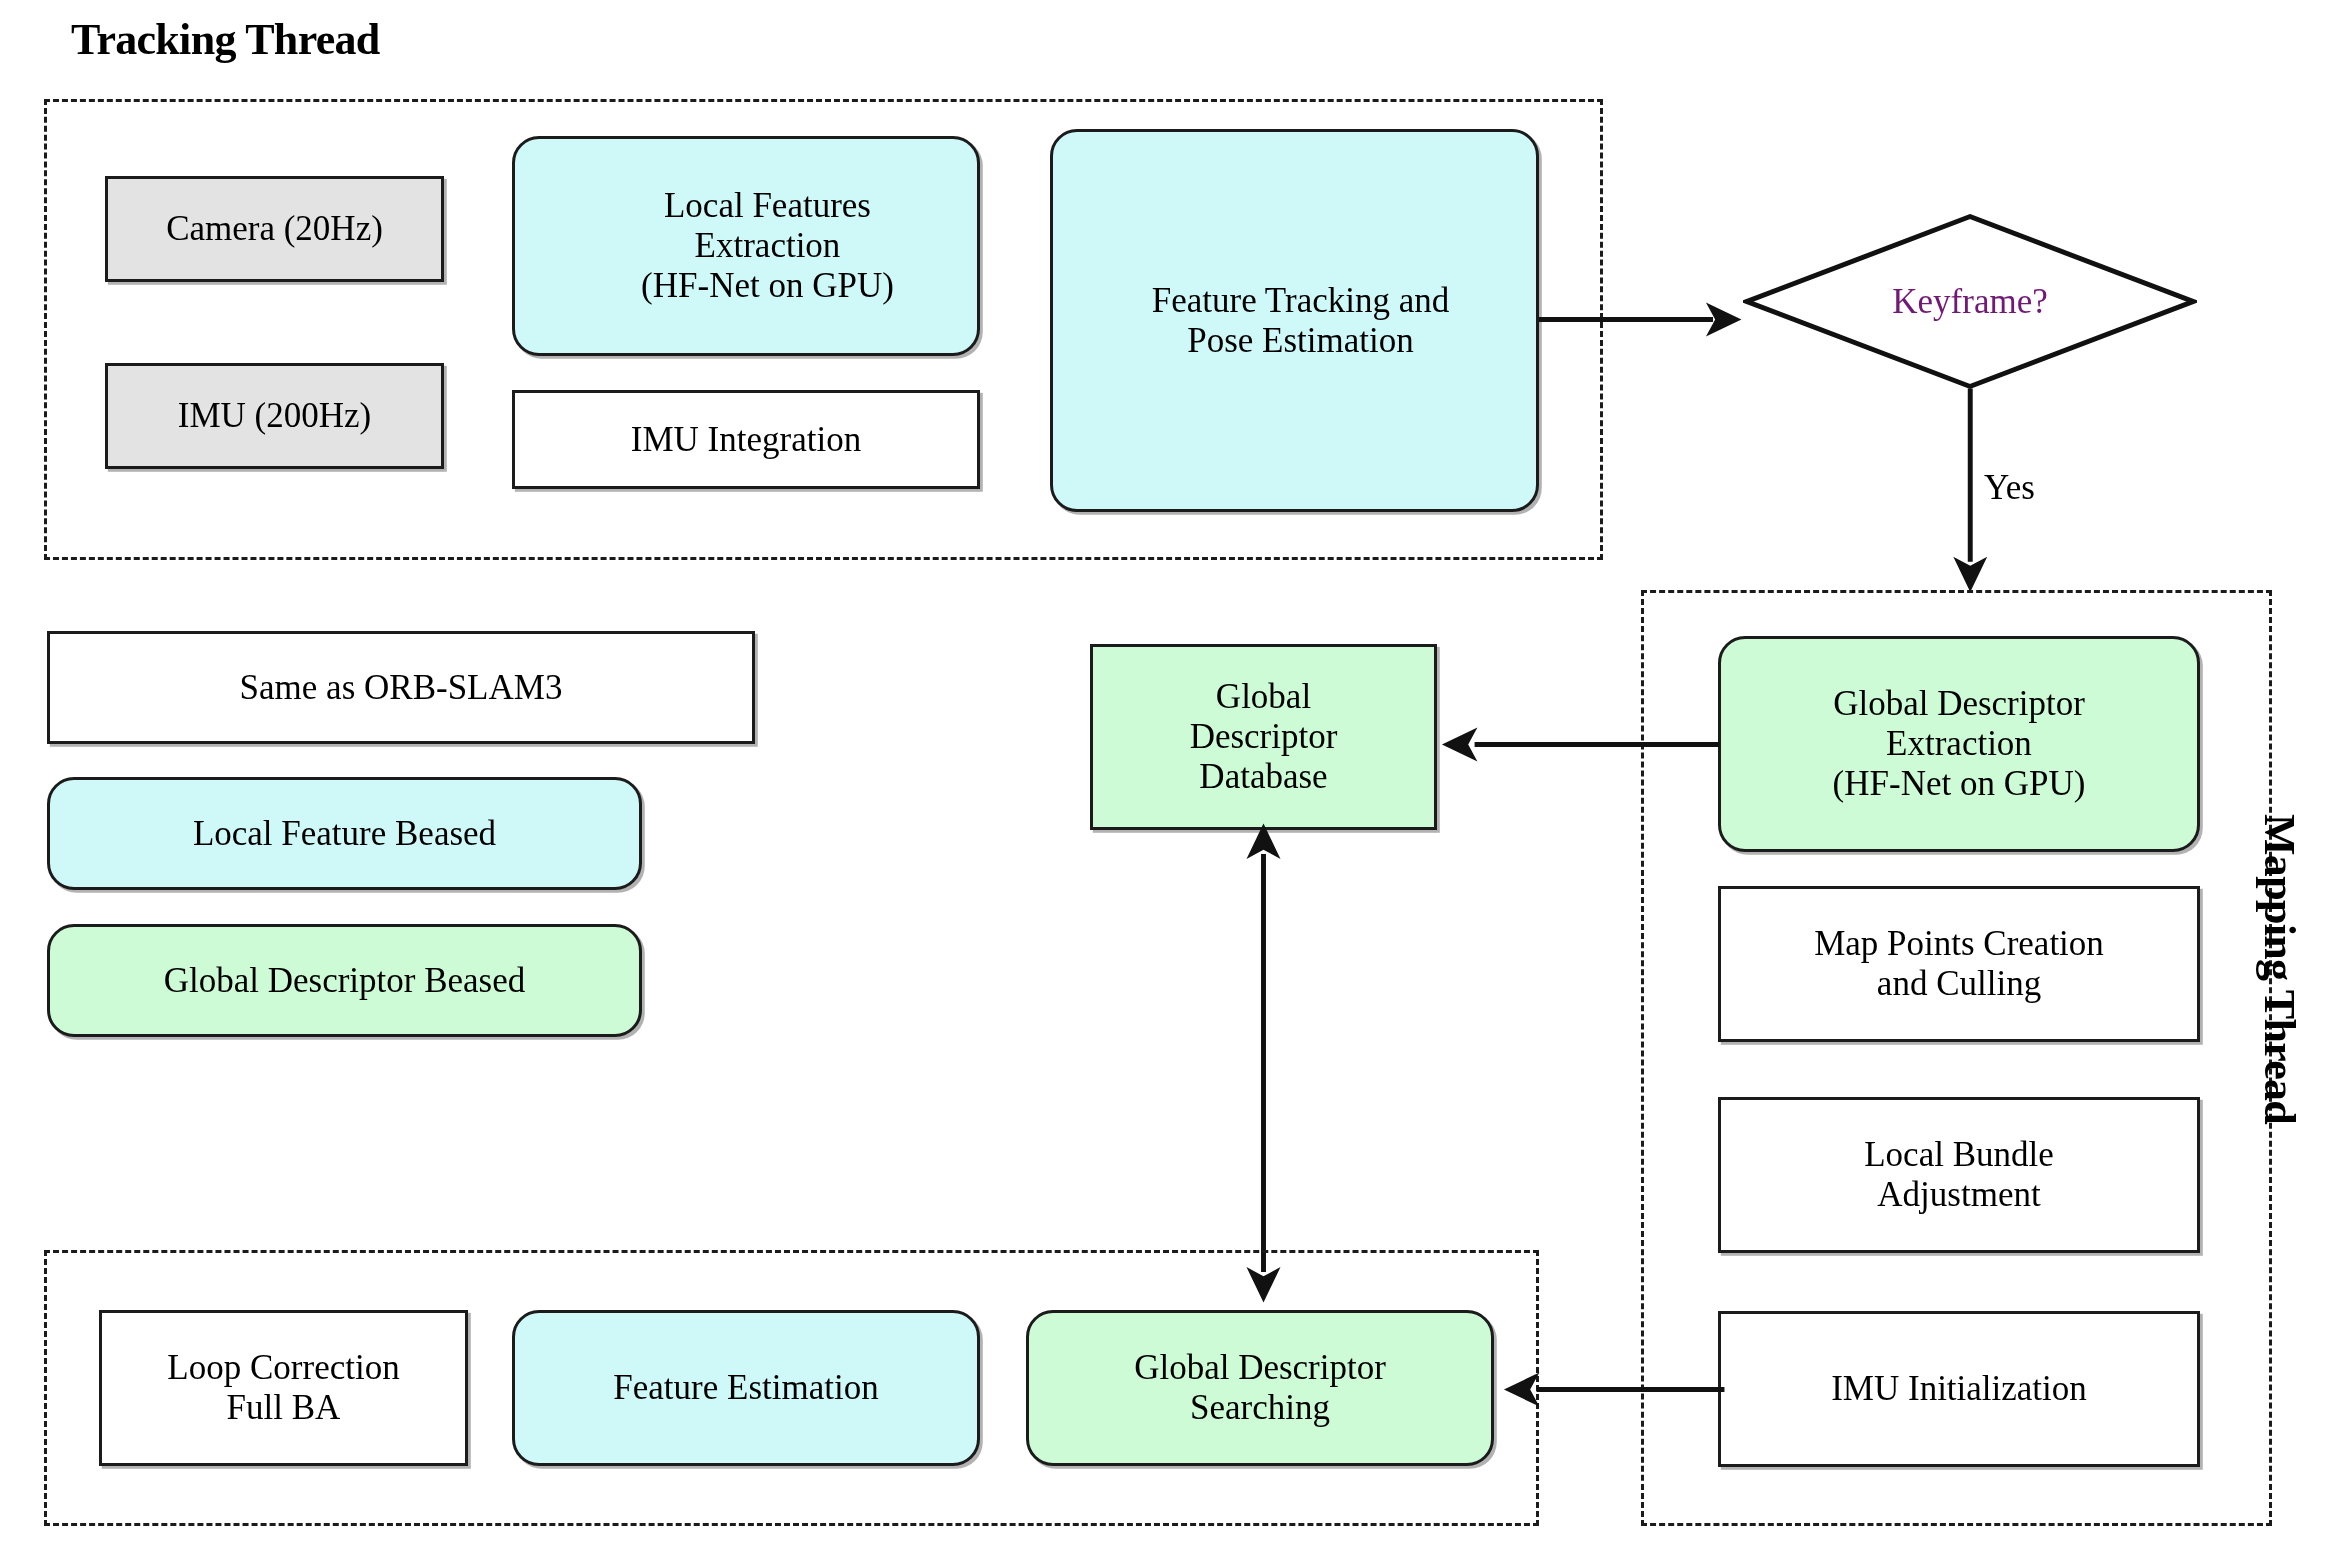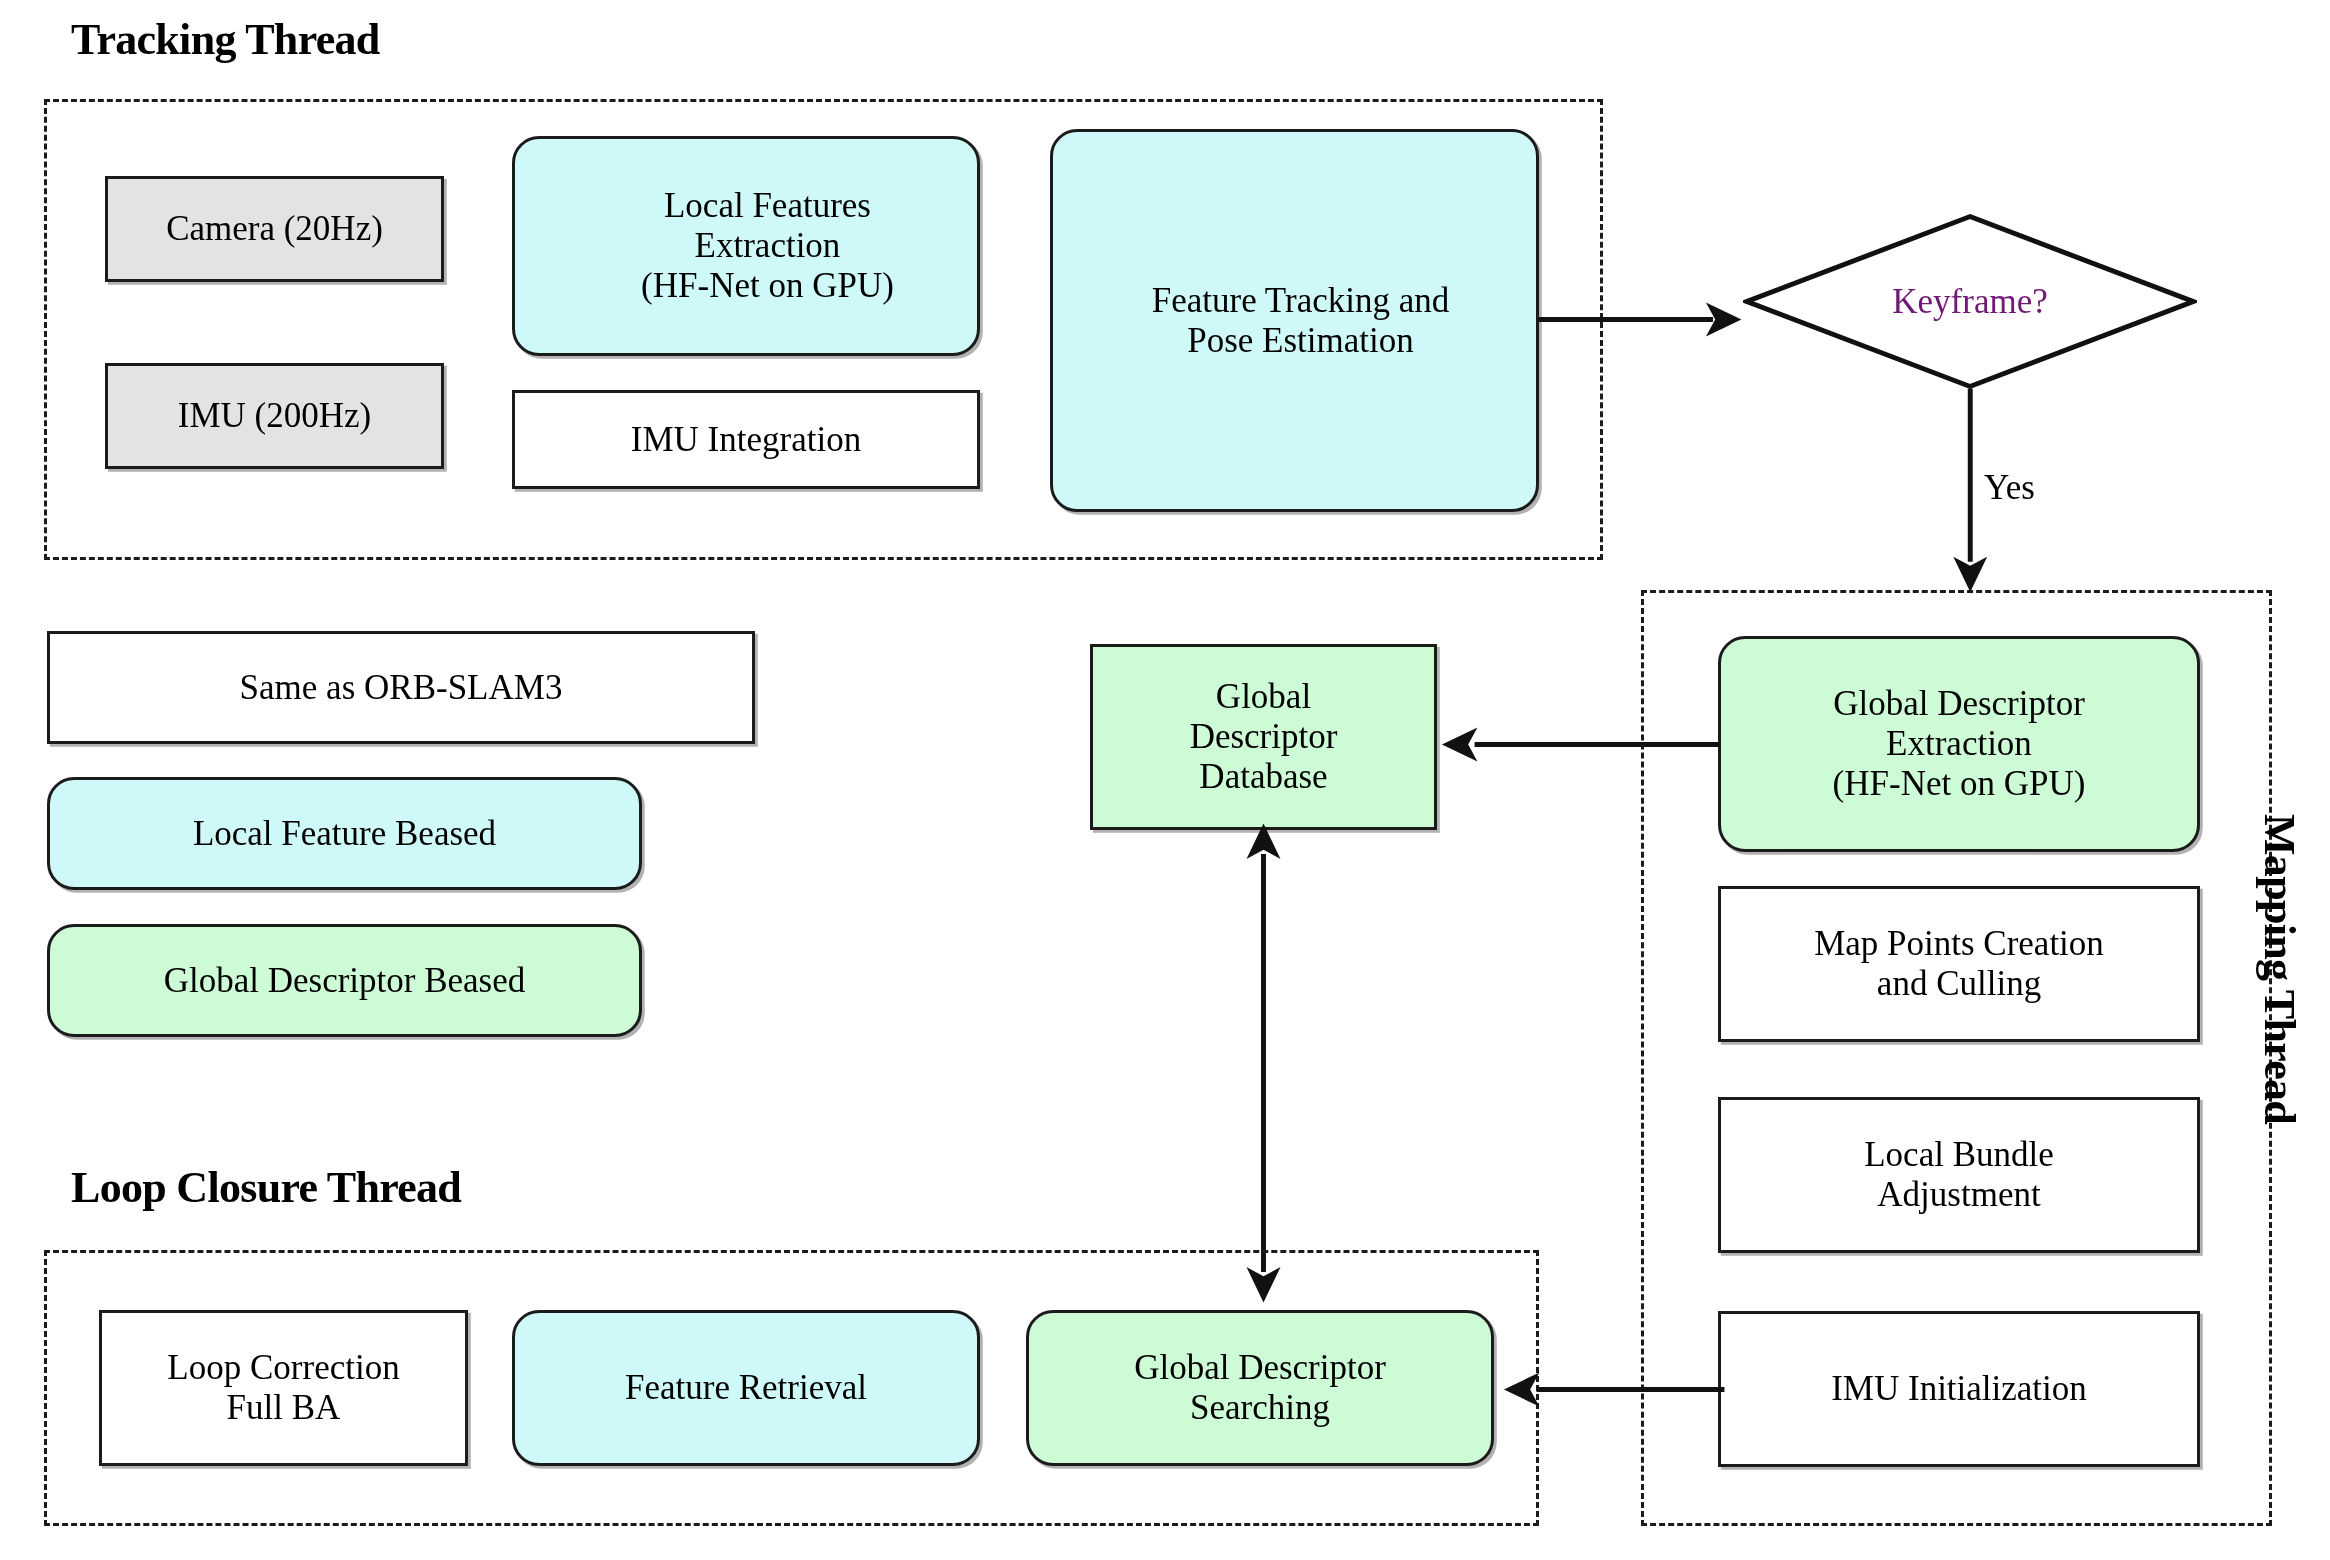--- a/index.html
+++ b/index.html
@@ -184,30 +184,29 @@
   </div>
 
   <div class="node rounded fill-cyan" style="left:47px; top:777px; width:595px; height:113px;">
     <span class="lbl">Local Feature Beased</span>
   </div>
 
   <div class="node rounded fill-green" style="left:47px; top:924px; width:595px; height:113px;text-align:right;">
     <span class="lbl">Global Descriptor Beased</span>
   </div>
 
-  <div class="thread-title" style="left:71px; top:1162px;">Loop Closure Thread</div>
 
   <div class="region" style="left:44px; top:1250px; width:1495px; height:276px;"></div>
 
   <div class="node fill-white" style="left:99px; top:1310px; width:369px; height:156px;">
     <span class="lbl multiline">Loop Correction<br>Full BA</span>
   </div>
 
   <div class="node rounded fill-cyan" style="left:512px; top:1310px; width:468px; height:156px;">
-    <span class="lbl">Feature Retrieval</span>
+    <span class="lbl">Feature Estimation</span>
   </div>
 
   <div class="node rounded fill-green" style="left:1026px; top:1310px; width:468px; height:156px;">
     <span class="lbl multiline">Global Descriptor<br>Searching</span>
   </div>
 
   <svg class="conn" style="left:1494px; top:1368px; width:234px; height:43px;" viewBox="0 0 330 60" width="234" height="43">
     <line x1="325" y1="30" x2="60" y2="30"></line>
     <polygon points="14,30 64,6 51,30 64,54"></polygon>
   </svg>

